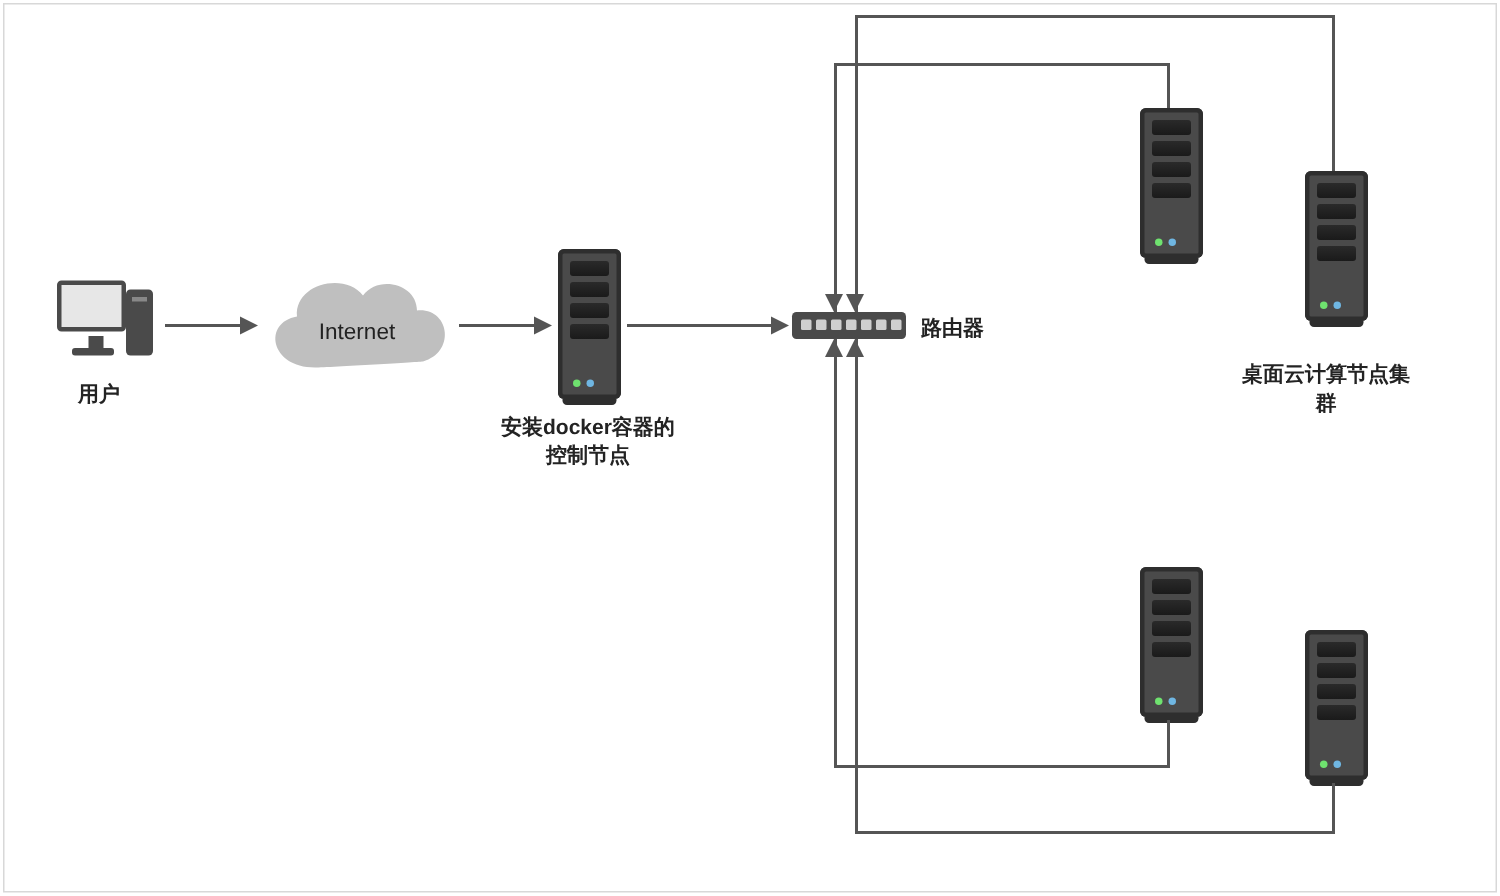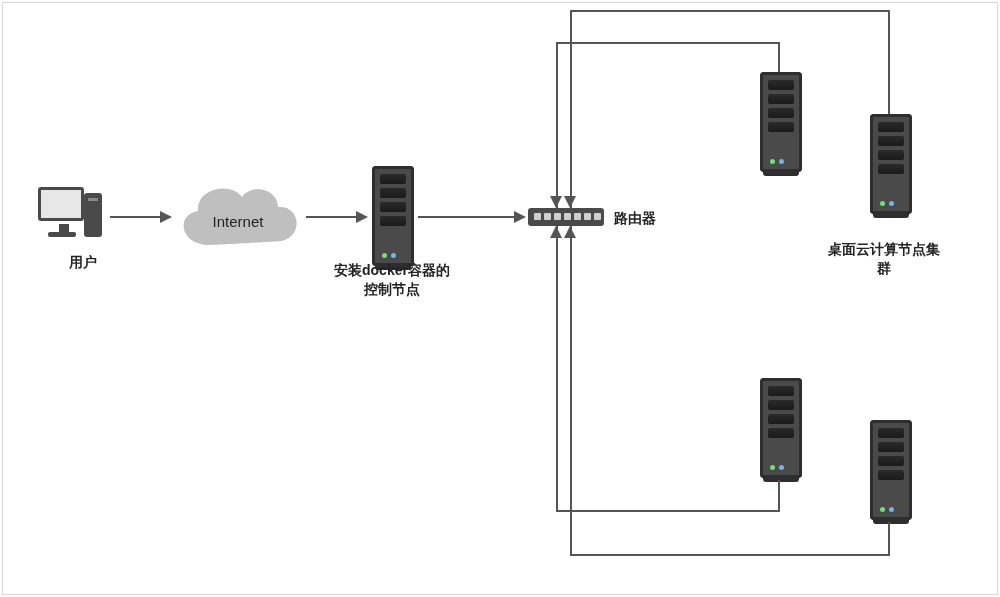--- a/index.html
+++ b/index.html
@@ -115,21 +115,21 @@
 </head>
 <body>
 
 <div class="frame"></div>
 
 <div class="desktop" style="left:38px; top:187px;">
   <div class="monitor"></div>
   <div class="monitor-base"></div>
   <div class="tower"></div>
 </div>
-<div class="label" style="left:69px; top:254px;">用户</div>
+<div class="label" style="left:52px; top:254px;">用户</div>
 
 <div class="arrow-line" style="left:110px; top:216px; width:52px;"></div>
 <div class="arrow-head" style="left:160px; top:211px;"></div>
 
 <div class="cloud" style="left:170px; top:175px;">
   <svg viewBox="0 0 136 84">
     <path d="M40 70 C10 70 5 40 28 36 C26 14 60 6 72 22 C82 8 108 14 108 32 C130 30 134 60 112 66 C112 66 50 70 40 70 Z" fill="#bfbfbf"></path>
   </svg>
   <div class="cloud-text">Internet</div>
 </div>
@@ -141,21 +141,21 @@
   <div class="case">
     <div class="bay b1"></div>
       <div class="bay b2"></div>
       <div class="bay b3"></div>
       <div class="bay b4"></div>
     <div class="led1"></div>
       <div class="led2"></div>
   </div>
   <div class="foot"></div>
 </div>
-<div class="label" style="left:334px; top:261px; line-height:1.35;">安装docker容器的
+<div class="label" style="left:334px; top:275px; line-height:1.35;">安装docker容器的
 控制节点</div>
 
 <div class="arrow-line" style="left:418px; top:216px; width:98px;"></div>
 <div class="arrow-head" style="left:514px; top:211px;"></div>
 
 <div class="router" style="left:528px; top:208px;">
   <div class="port p1"></div>
     <div class="port p2"></div>
     <div class="port p3"></div>
   <div class="port p4"></div>

